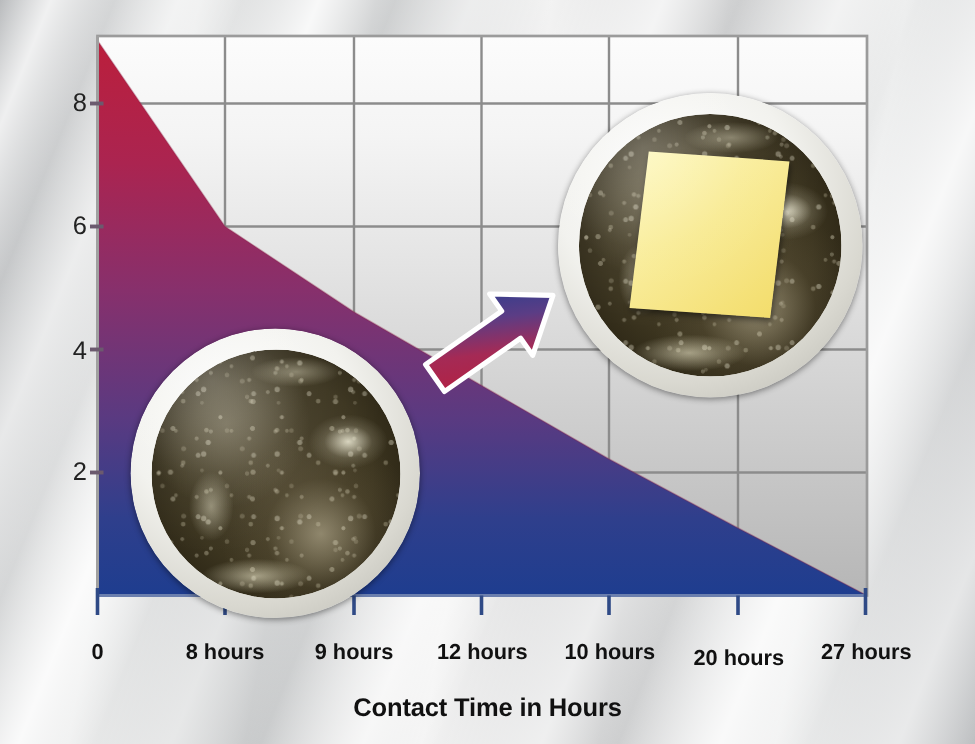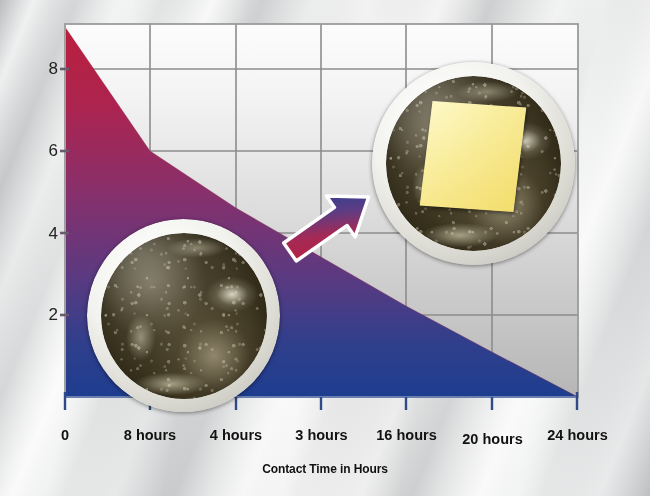--- a/index.html
+++ b/index.html
@@ -50,21 +50,21 @@
     font-size:16.5px;
     color:#111;
     letter-spacing:-0.2px;
     white-space:nowrap;
   }
   #xtitle {
     position:absolute;
     left:0; top:462px; width:650px;
     text-align:center;
     font-weight:bold;
-    font-size:12px;
+    font-size:17px;
     color:#111;
     letter-spacing:-0.1px;
   }
 
   
   .ylab {
     position:absolute;
     width:36px;
     text-align:right;
     font-size:17px;
@@ -275,21 +275,21 @@
       <div class="base"></div>
       <div class="speck"></div>
       <div class="highlight"></div>
       <div id="sample-square"></div>
     </div>
     <div class="glare"></div>
   </div>
 
   <div class="xlab" style="left:45px;  top:428px; width:40px;">0</div>
   <div class="xlab" style="left:110px; top:428px; width:80px;">8 hours</div>
-  <div class="xlab" style="left:196px; top:428px; width:80px;">4 hours</div>
-  <div class="xlab" style="left:279px; top:428px; width:85px;">3 hours</div>
-  <div class="xlab" style="left:364px; top:428px; width:85px;">16 hours</div>
+  <div class="xlab" style="left:196px; top:428px; width:80px;">9 hours</div>
+  <div class="xlab" style="left:279px; top:428px; width:85px;">12 hours</div>
+  <div class="xlab" style="left:364px; top:428px; width:85px;">10 hours</div>
   <div class="xlab" style="left:450px; top:432px; width:85px;">20 hours</div>
-  <div class="xlab" style="left:535px; top:428px; width:85px;">24 hours</div>
+  <div class="xlab" style="left:535px; top:428px; width:85px;">27 hours</div>
 
   <div id="xtitle">Contact Time in Hours</div>
 
 </div>
 
 </body></html>

